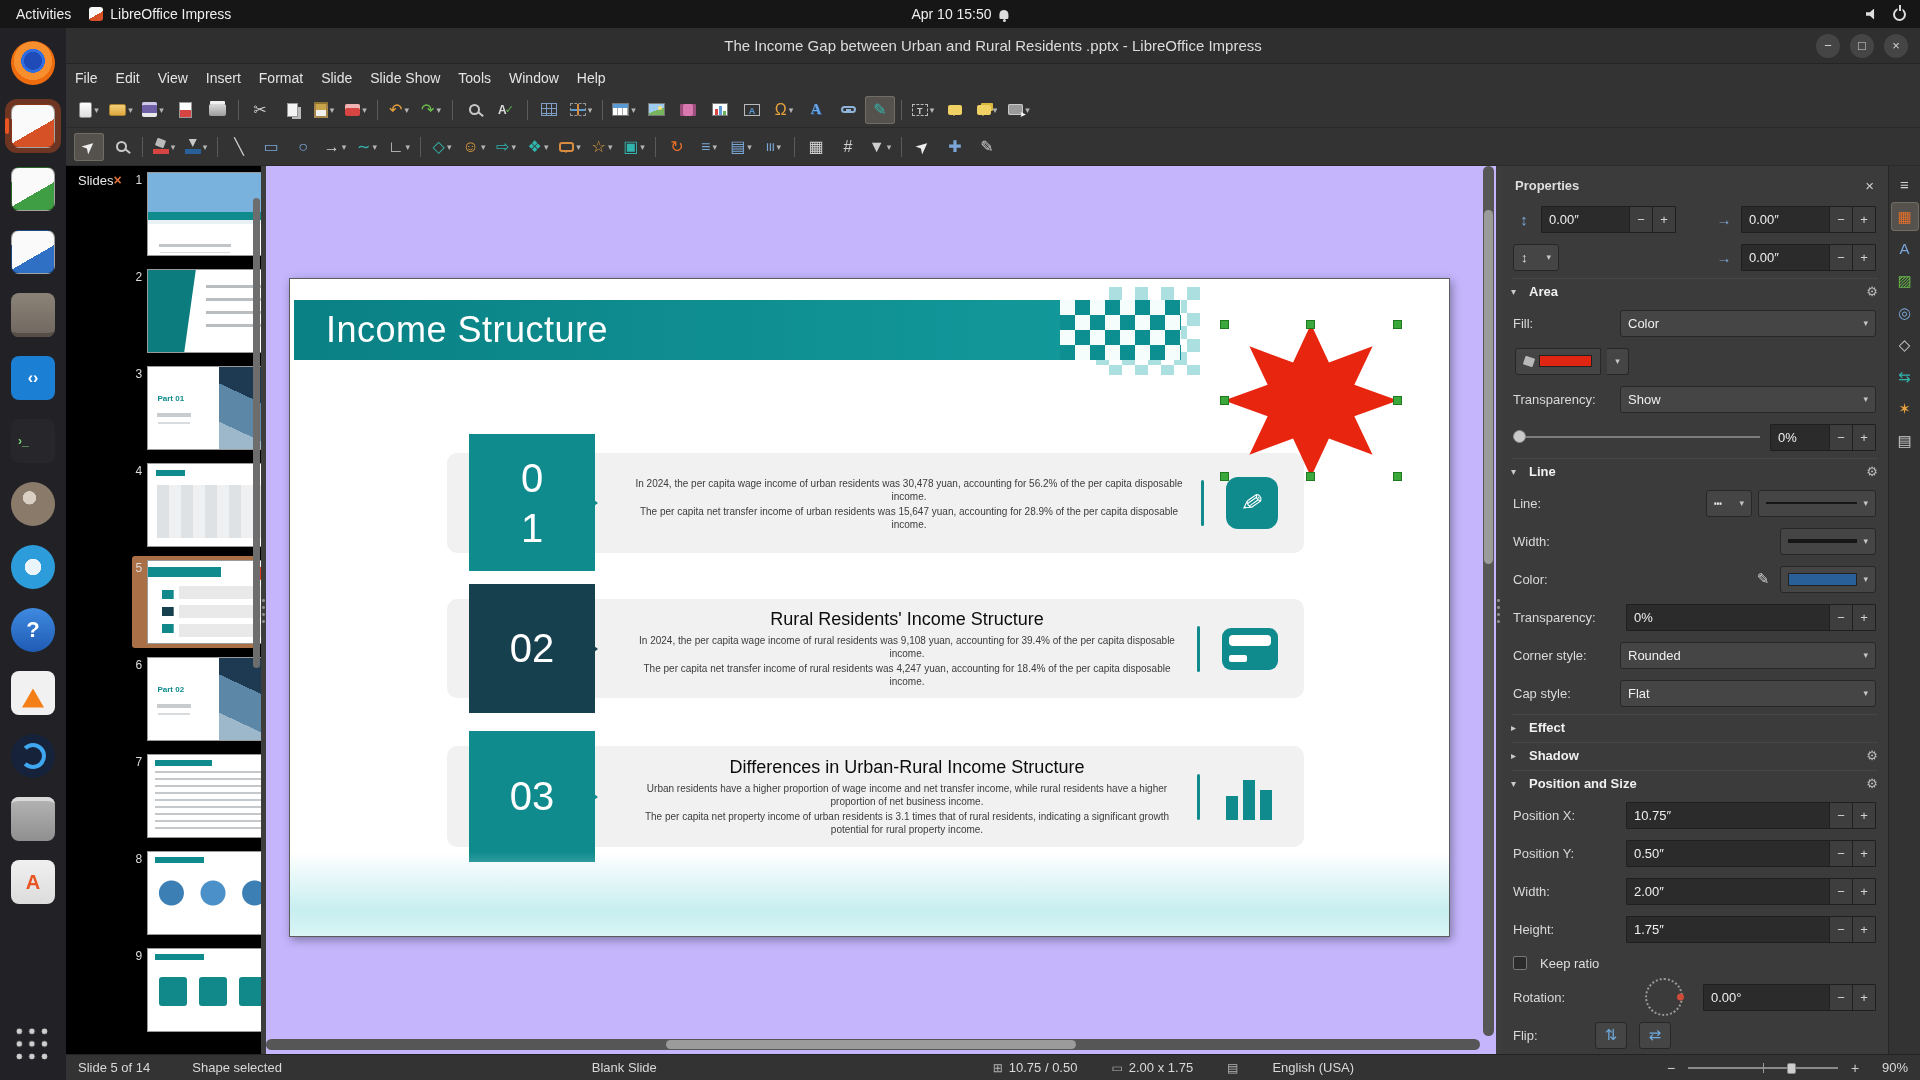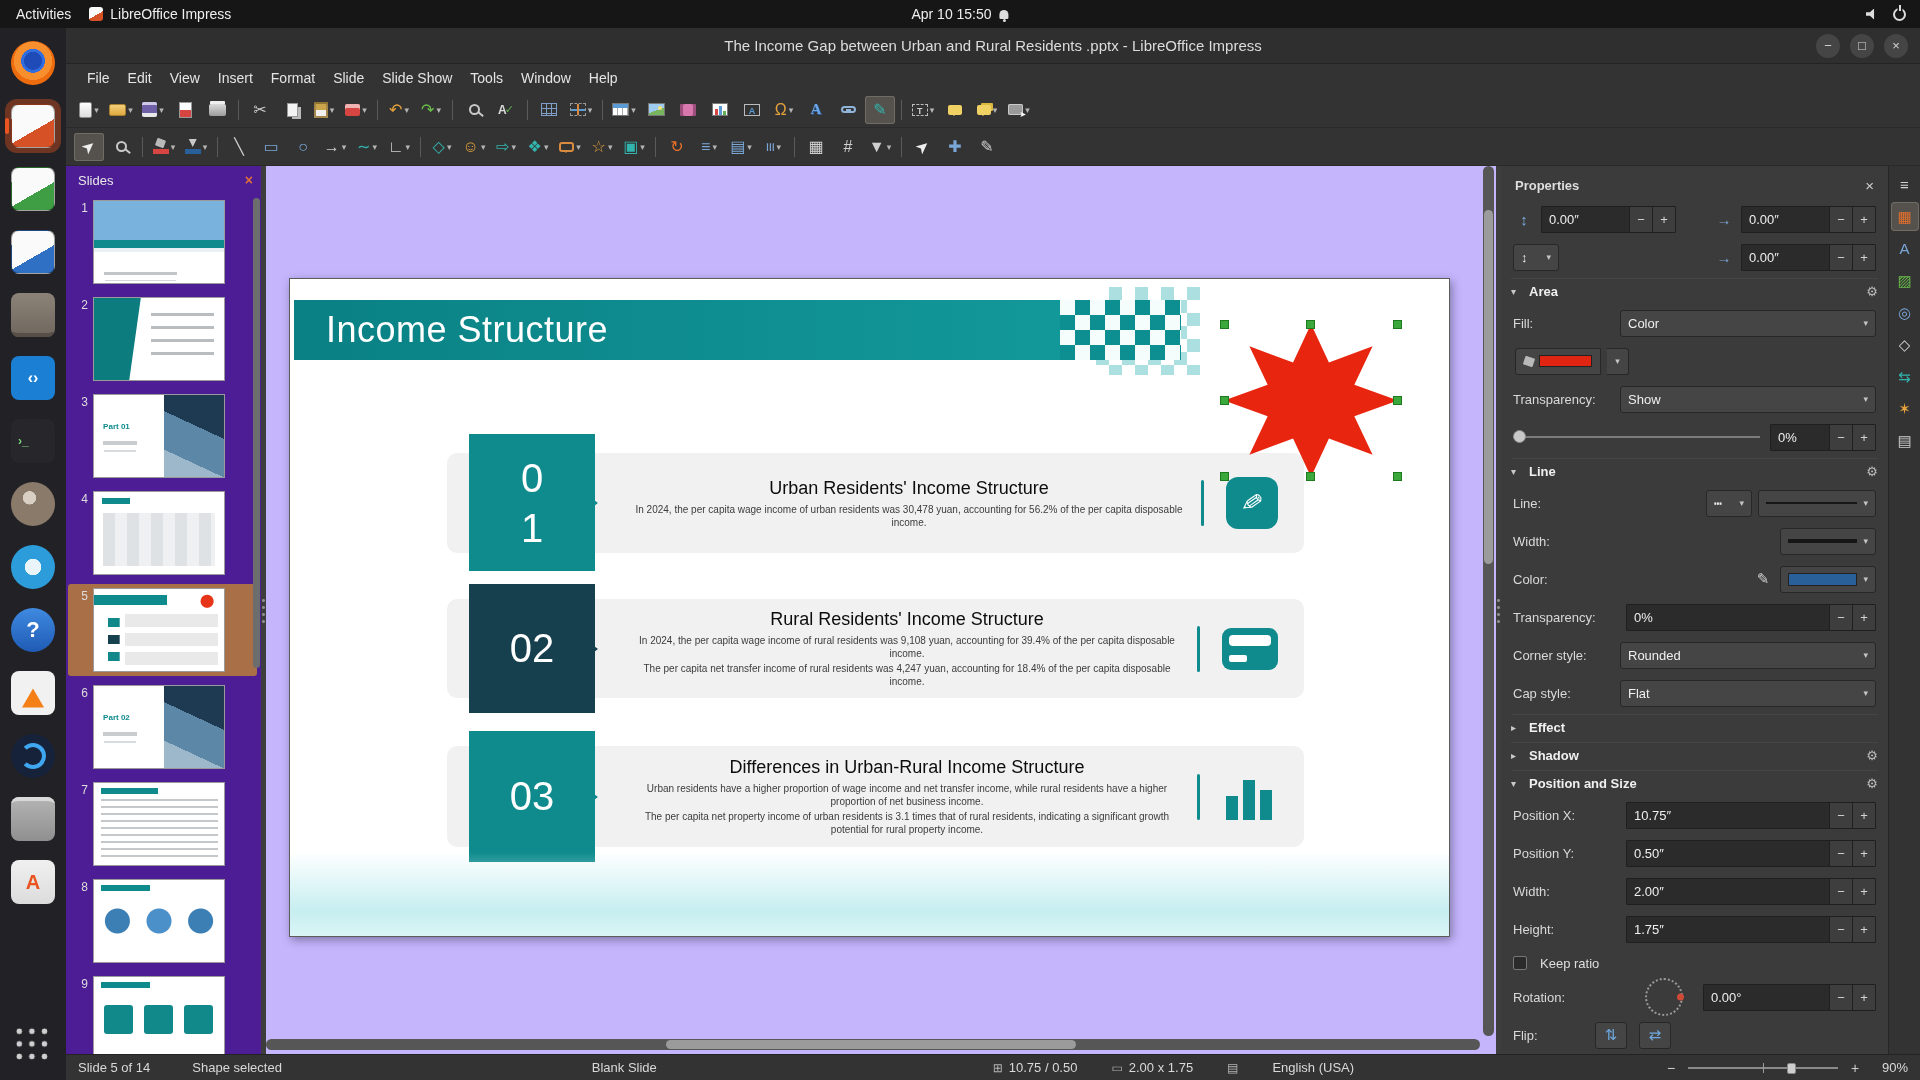--- a/index.html
+++ b/index.html
@@ -39,21 +39,21 @@
   .dk-swirl::after{content:"";position:absolute;inset:9px;border-radius:50%;border:4px solid #3fa7f0;border-left-color:transparent}
   .dk-box{background:linear-gradient(#b5b5b5,#8f8f8f);border-radius:8px;box-shadow:inset 0 10px 0 -6px #d9d9d9}
   .dk-store{background:linear-gradient(#f0f0f0,#dcdcdc);border-radius:8px;color:#e95420;font-size:20px}
   .dk-grid{width:38px;height:38px;border-radius:4px;background:radial-gradient(circle,#cfcfcf 2.6px,transparent 3.1px) -1px -1px/12.6px 12.6px}
   
   .window{flex:1;display:flex;flex-direction:column;min-width:0;background:#333}
   .titlebar{height:36px;background:#2f2f2f;border-bottom:1px solid #242424;display:flex;align-items:center;position:relative}
   .wtitle{position:absolute;left:0;right:0;text-align:center;color:#dcdcdc;font-size:15px}
   .wbtns{margin-left:auto;display:flex;gap:10px;padding-right:12px;z-index:2}
   .wbtn{width:24px;height:24px;border-radius:50%;background:#454545;color:#d5d5d5;display:flex;align-items:center;justify-content:center;font-size:13px}
-  .menubar{height:28px;background:#333;display:flex;align-items:center;padding-left:12px}
+  .menubar{height:28px;background:#333;display:flex;align-items:center;padding-left:0}
   .mi{color:#e4e4e4;font-size:14px;padding:4px 9px;border-radius:3px}
   .toolbar{display:flex;align-items:center;background:#333;padding:0 8px;gap:2px}
   .toolbar.r1{height:36px;border-bottom:1px solid #2a2a2a}
   .toolbar.r2{height:38px;border-bottom:1px solid #2a2a2a}
   .tbi{min-width:30px;height:28px;display:flex;align-items:center;justify-content:center;gap:2px;border-radius:3px;padding:0 3px;font-size:16px;color:#ccc}
   .tbi .g{display:flex;align-items:center;justify-content:center;line-height:1}
   .tbi .dda{font-size:9px;color:#b5b5b5}
   .tbi.sep{min-width:1px;width:1px;height:20px;padding:0;margin:0 4px;background:#5a5a5a;border-radius:0}
   .tbi.on{background:#55524d;box-shadow:inset 0 0 0 1px #726d64}
   .g-steel{color:#cfcfcf}.g-blue{color:#7aa7d8}.g-teal{color:#31b5ae}.g-amber{color:#e6a23c}
@@ -97,21 +97,21 @@
   .ic-linecolor .g{width:16px;height:15px;position:relative}
   .ic-linecolor .g::before{content:"";position:absolute;left:4px;top:0;width:8px;height:8px;background:#c9c9c9;clip-path:polygon(0 0,100% 0,50% 100%)}
   .ic-linecolor .g::after{content:"";position:absolute;left:0;bottom:0;width:16px;height:5px;background:#2a6099}
   .ic-callout .g{width:15px;height:10px;border:2px solid #d98b3f;border-radius:3px;position:relative}
   .ic-callout .g::after{content:"";position:absolute;left:2px;bottom:-6px;border:3px solid transparent;border-top-color:#d98b3f}
   
   .work{flex:1;display:flex;min-height:0}
   .split{width:5px;background:#3d3d3d;position:relative;flex:none}
   .split::after{content:"";position:absolute;top:50%;left:1px;width:3px;height:26px;transform:translateY(-50%);background:radial-gradient(circle,#8d8d8d 1.2px,transparent 1.7px) 0 0/3px 7px}
   
-  .spanel{width:195px;background:#4c1d95;display:flex;flex-direction:column;flex:none;position:relative}
+  .spanel{width:195px;background:#000000;display:flex;flex:none;position:relative}
   .sphead{height:28px;display:flex;align-items:center;padding:0 8px 0 12px;color:#e8e8e8;font-size:13px}
   .spclose{margin-left:auto;color:#e0703a;font-weight:700;font-size:14px}
   .thumbs{flex:1;overflow:hidden;padding:2px 4px 0 2px}
   .thw{display:flex;gap:5px;padding:4px;border-radius:3px;margin-bottom:5px}
   .thw.selected{background:#a96f47}
   .thnum{width:16px;text-align:right;font-size:12px;color:#ddd;padding-top:1px}
   .th{position:relative;width:132px;height:84px;background:#fff;border:1px solid #9a9a9a;overflow:hidden;flex:none}
   .thlabel{position:absolute;left:7%;top:34%;font:700 8px/1 "Liberation Sans",sans-serif;color:#0f8b8d;z-index:2}
   .t1{background:linear-gradient(#79b2dd 0 52%,#e9f1f5 52% 62%,#fff 62%)}
   .t1::before{content:"";position:absolute;left:0;right:0;top:48%;height:9%;background:#0f8b8d}
@@ -695,22 +695,22 @@
             <span class="banner-title">Income Structure</span>
           </div>
           <div class="chk1"></div>
 
           <div class="rows">
               <div class="srow">
               <div class="numbox teal wrap">
                 <span class="numtxt">01</span>
               </div>
               <div class="texts">
-                <div class="rtitle">Urban Residents' Income Structure</div>
                 <div class="rbody">In 2024, the per capita wage income of urban residents was 30,478 yuan, accounting for 56.2% of the per capita disposable income.</div>
+                <div class="rbody">The per capita net transfer income of urban residents was 15,647 yuan, accounting for 28.9% of the per capita disposable income.</div>
               </div>
               <span class="divider"></span>
               <span class="ricon icon-pen"></span>
             </div>
               <div class="srow">
               <div class="numbox dark">
                 <span class="numtxt">02</span>
               </div>
               <div class="texts">
                 <div class="rtitle">Rural Residents' Income Structure</div>

